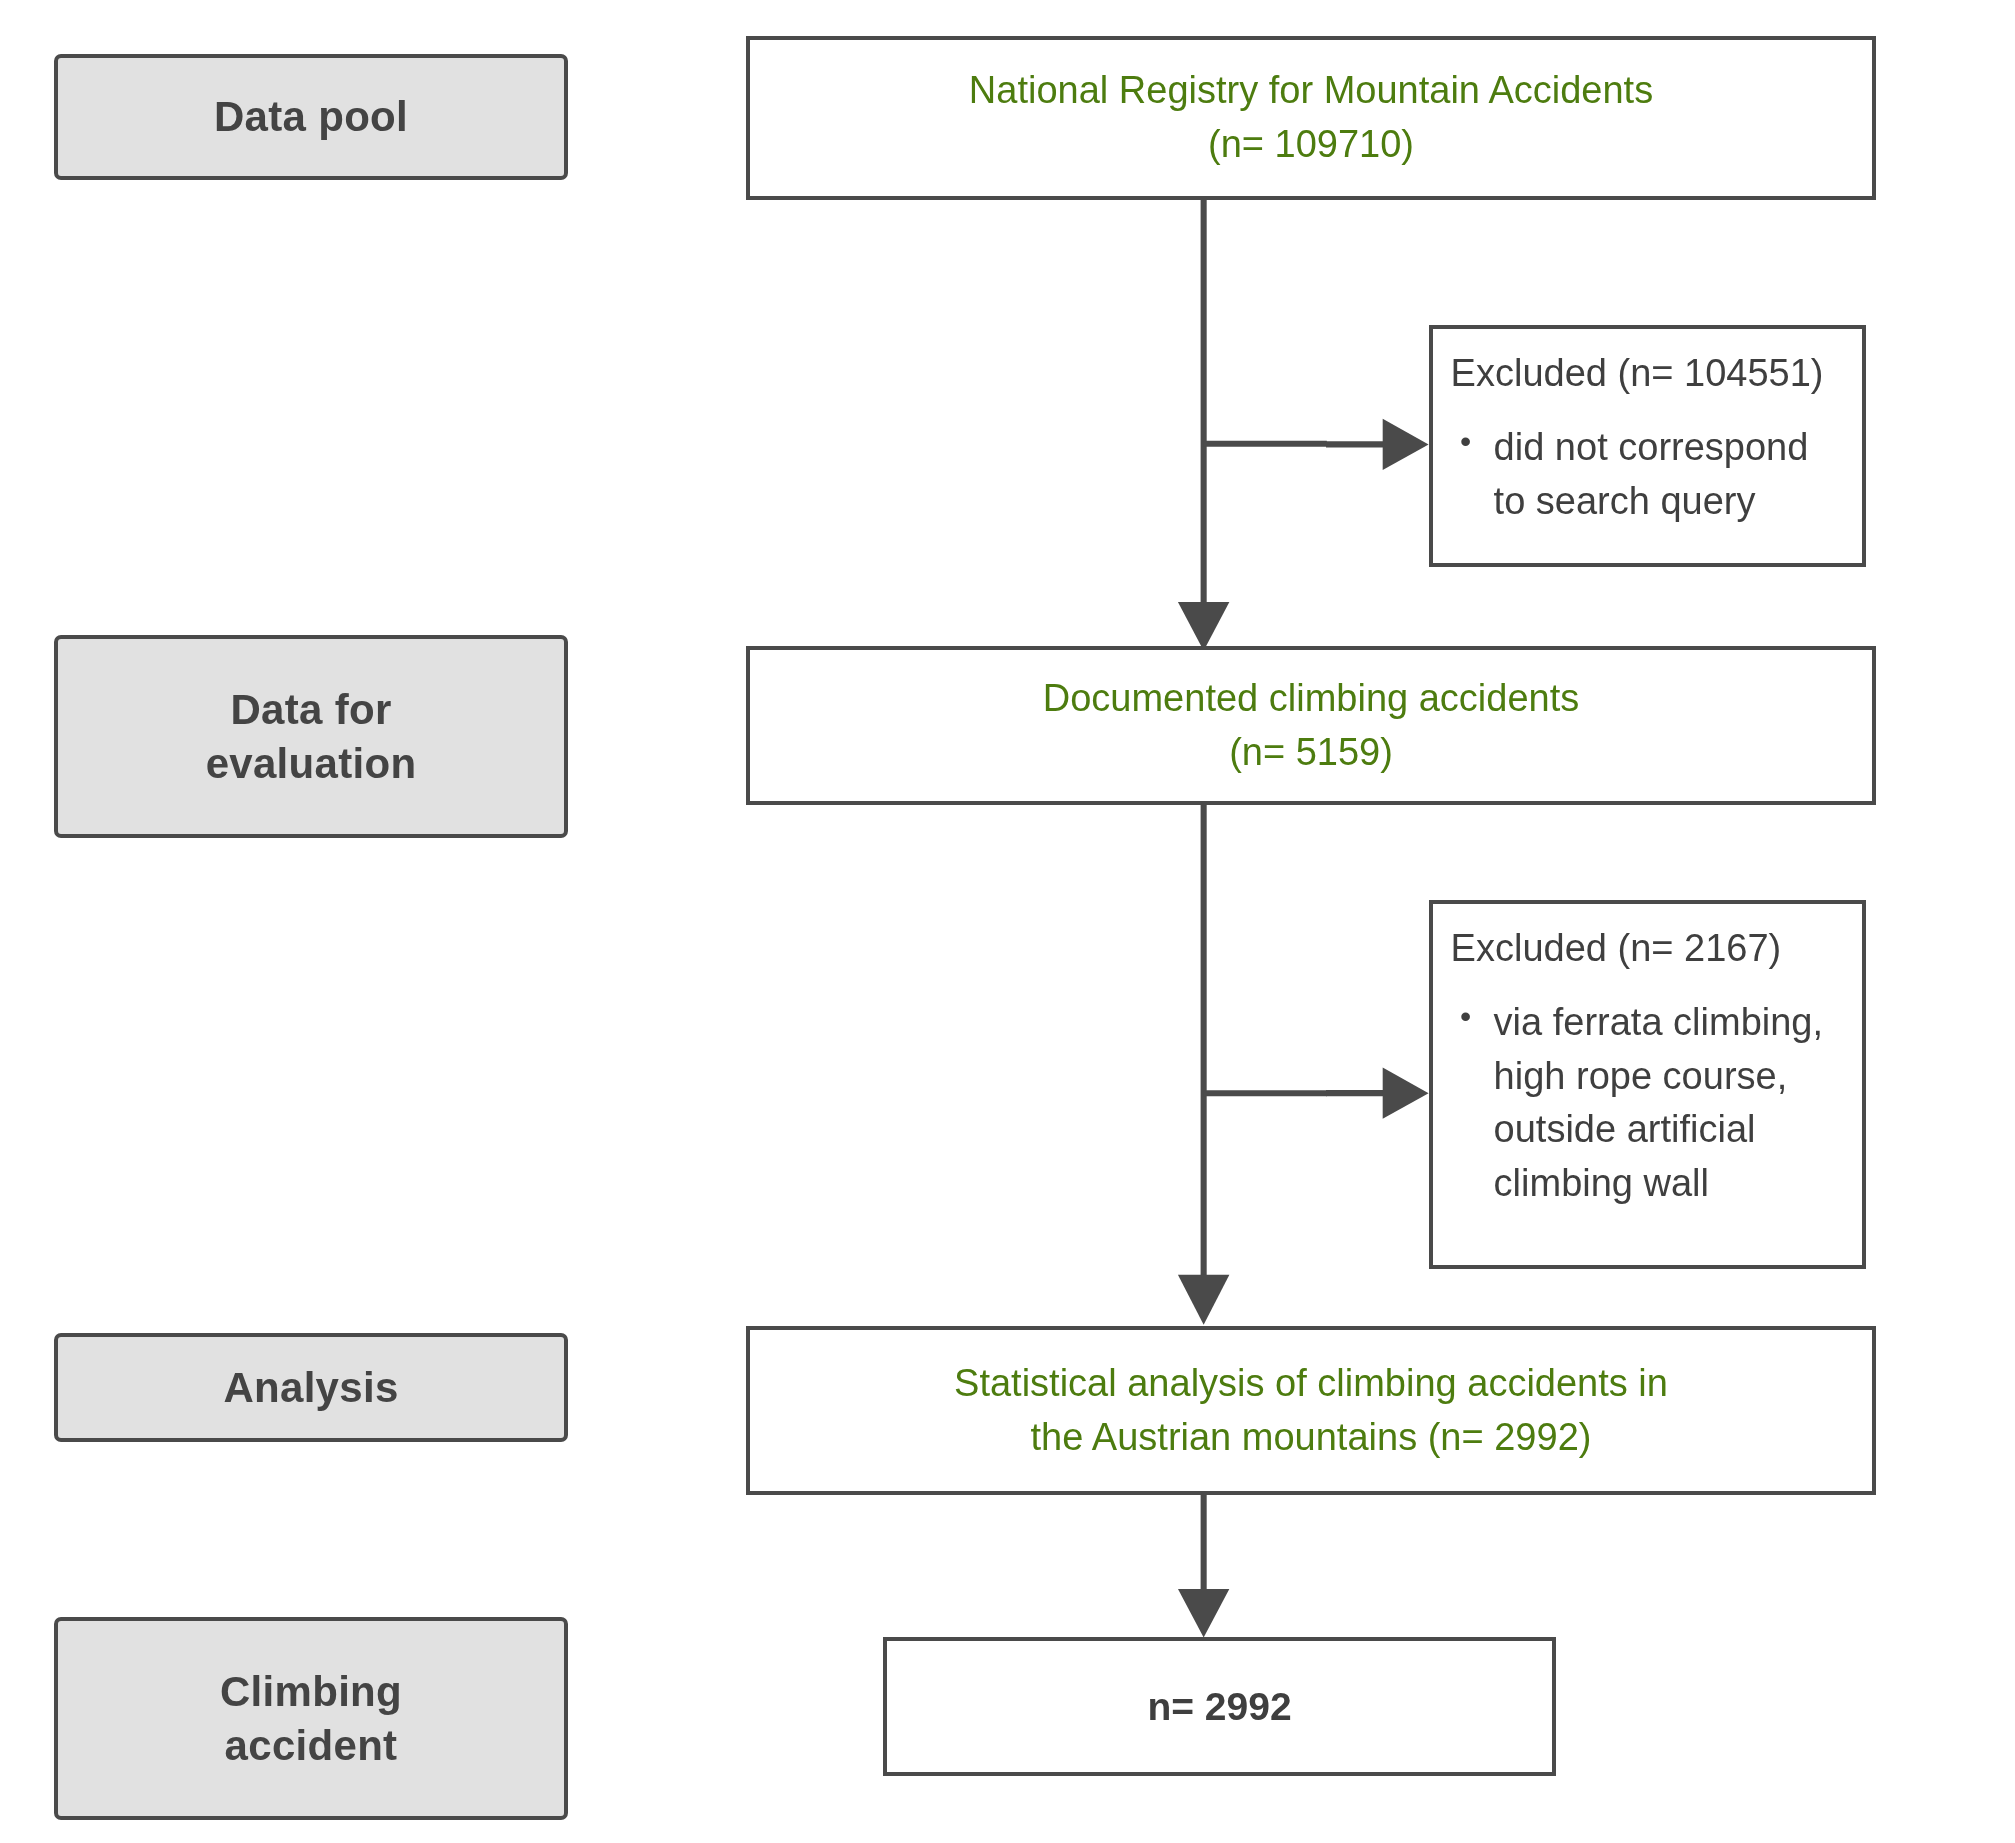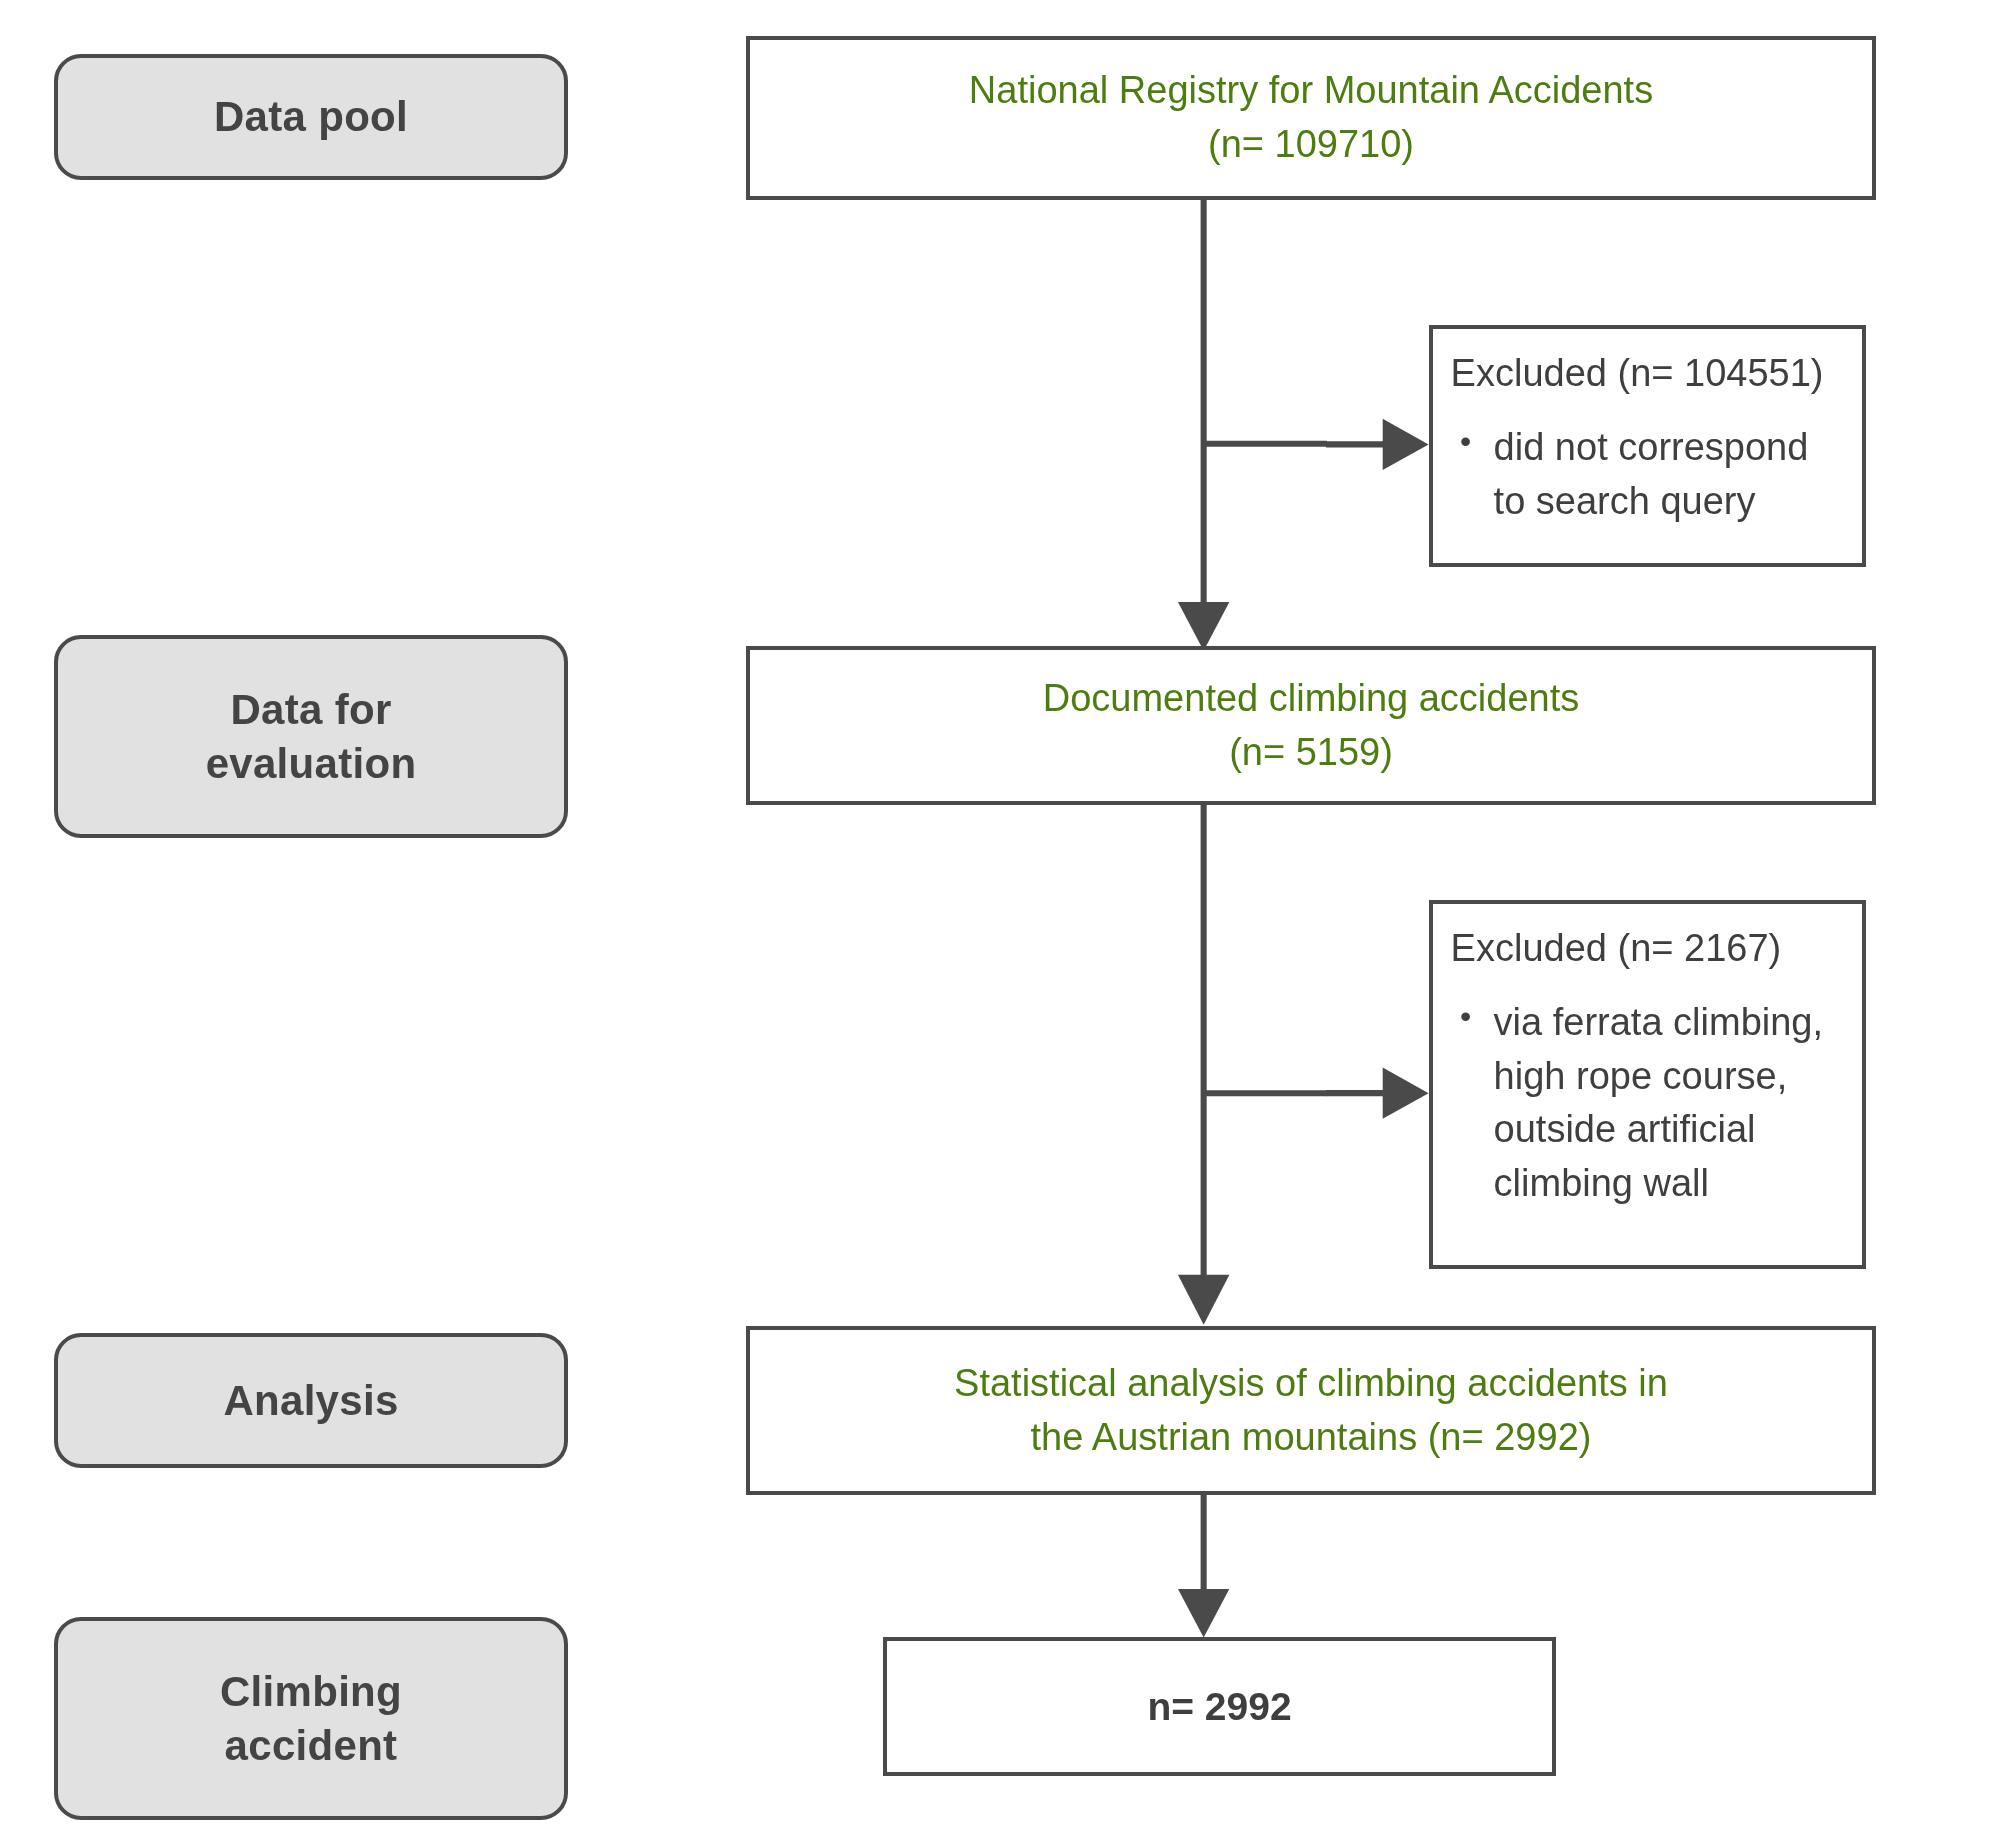--- a/index.html
+++ b/index.html
@@ -19,21 +19,21 @@
     overflow: hidden;
   }
 
   
   .stage-box {
     position: absolute;
     left: 54px;
     width: 514px;
     background: #e1e1e1;
     border: 4.7px solid #4a4a4a;
-    border-radius: 27px;
+    border-radius: 7px;
     box-sizing: border-box;
     display: flex;
     align-items: center;
     justify-content: center;
     text-align: center;
     color: #444444;
     font-weight: bold;
     font-size: 42px;
     line-height: 1.28;
     letter-spacing: 0.3px;
@@ -164,21 +164,21 @@
 
   <div class="stage-box" style="top:54px; height:126px;">
     <span>Data pool</span>
   </div>
 
   <div class="stage-box" style="top:629px; height:203px; white-space:pre-line;margin-top:6px;">
     <span>Data for
 evaluation</span>
   </div>
 
-  <div class="stage-box" style="top:1333px; height:135px;">
+  <div class="stage-box" style="top:1333px; height:109px;">
     <span>Analysis</span>
   </div>
 
   <div class="stage-box" style="top:1617px; height:203px; white-space:pre-line;">
     <span>Climbing
 accident</span>
   </div>
 
   <div class="flow-box" style="top:36px; height:164px;">
     <div class="inner">

